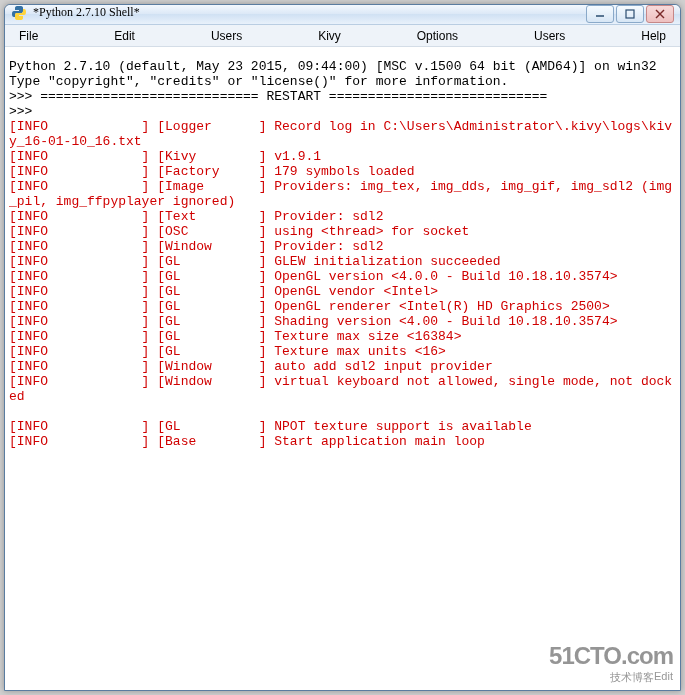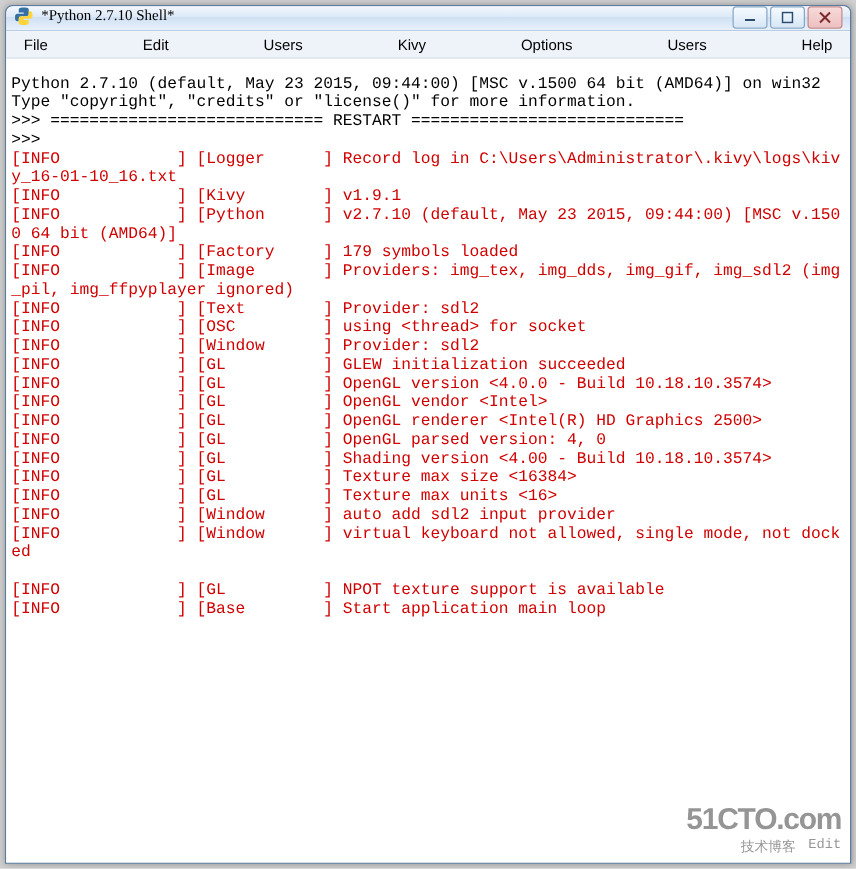--- a/index.html
+++ b/index.html
@@ -85,21 +85,21 @@
   .watermark {
     position: absolute;
     right: 12px; bottom: 10px;
     text-align: right;
     color: #4a4a4a;
     opacity: .58;
     font-family: Arial, sans-serif;
     pointer-events: none;
   }
   .watermark .wm-main { font-size: 24px; font-weight: bold; letter-spacing: -1px; }
-  .watermark .wm-sub { font-size: 11px; display: flex; gap: 10px; justify-content: flex-end; font-family: Liberation Mono, monospace; }
+  .watermark .wm-sub { font-size: 11px; display: flex; justify-content: flex-end; }
 </style>
 </head>
 <body>
 
 <div class="window">
 
   <div class="titlebar">
     <span class="app-icon">
       <svg width="16" height="16" viewBox="0 0 16 16">
         <path d="M7 1c-2 0-3 .5-3 2v2h4v1H3c-1.5 0-2 1-2 3s.5 3 2 3h1v-2c0-1.5 1-2 2-2h4c1 0 2-.5 2-2V3c0-1.5-1-2-3-2H7z" fill="#3571a3"></path>
@@ -136,31 +136,29 @@
     <span class="menu-item">Users</span>
     <span class="menu-item">Help</span>
   </div>
 
   <div class="console" id="console"><span>Python 2.7.10 (default, May 23 2015, 09:44:00) [MSC v.1500 64 bit (AMD64)] on win32
 </span><span>Type "copyright", "credits" or "license()" for more information.
 </span><span>&gt;&gt;&gt; ============================ RESTART ============================
 </span><span>&gt;&gt;&gt; 
 </span><span class="red">[INFO            ] [Logger      ] Record log in C:\Users\Administrator\.kivy\logs\kivy_16-01-10_16.txt
 </span><span class="red">[INFO            ] [Kivy        ] v1.9.1
-</span><span class="red">[INFO            ] [Python      ] v2.7.10 (default, May 23 2015, 09:44:00) [MSC v.1500 64 bit (AMD64)]
 </span><span class="red">[INFO            ] [Factory     ] 179 symbols loaded
 </span><span class="red">[INFO            ] [Image       ] Providers: img_tex, img_dds, img_gif, img_sdl2 (img_pil, img_ffpyplayer ignored)
 </span><span class="red">[INFO            ] [Text        ] Provider: sdl2
 </span><span class="red">[INFO            ] [OSC         ] using &lt;thread&gt; for socket
 </span><span class="red">[INFO            ] [Window      ] Provider: sdl2
 </span><span class="red">[INFO            ] [GL          ] GLEW initialization succeeded
 </span><span class="red">[INFO            ] [GL          ] OpenGL version &lt;4.0.0 - Build 10.18.10.3574&gt;
 </span><span class="red">[INFO            ] [GL          ] OpenGL vendor &lt;Intel&gt;
 </span><span class="red">[INFO            ] [GL          ] OpenGL renderer &lt;Intel(R) HD Graphics 2500&gt;
-</span><span class="red">[INFO            ] [GL          ] OpenGL parsed version: 4, 0
 </span><span class="red">[INFO            ] [GL          ] Shading version &lt;4.00 - Build 10.18.10.3574&gt;
 </span><span class="red">[INFO            ] [GL          ] Texture max size &lt;16384&gt;
 </span><span class="red">[INFO            ] [GL          ] Texture max units &lt;16&gt;
 </span><span class="red">[INFO            ] [Window      ] auto add sdl2 input provider
 </span><span class="red">[INFO            ] [Window      ] virtual keyboard not allowed, single mode, not docked
 </span><span class="red">
 </span><span class="red">[INFO            ] [GL          ] NPOT texture support is available
 </span><span class="red">[INFO            ] [Base        ] Start application main loop
 </span></div>
 

